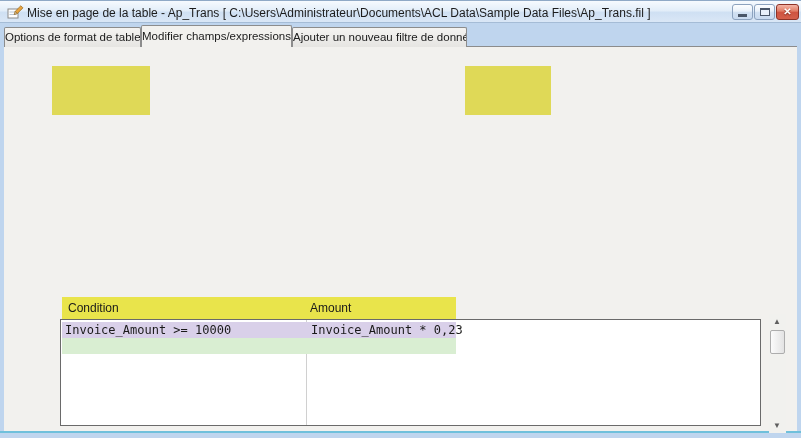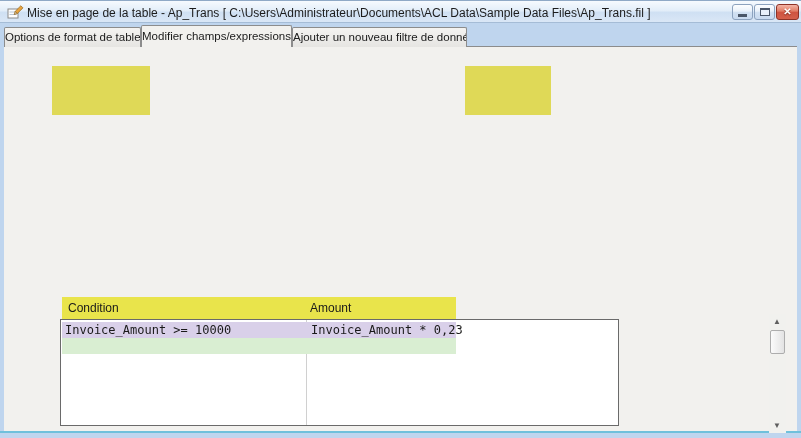--- a/index.html
+++ b/index.html
@@ -136,21 +136,21 @@
   }
   #inp-si{left:143px;top:251px;width:521px;height:22px;}
   
   .hl{position:absolute;background:#E9E44B;mix-blend-mode:multiply;opacity:.9;pointer-events:none;z-index:5;}
   #hl-nom{left:52px;top:66px;width:98px;height:49px;}
   #hl-default{left:465px;top:66px;width:86px;height:49px;}
   #cond-header{position:absolute;left:62px;top:297px;width:394px;height:22px;background:#E9E44B;z-index:2;}
   #cond-header .h1{position:absolute;left:6px;top:4px;}
   #cond-header .h2{position:absolute;left:248px;top:4px;}
   #listbox{
-    position:absolute;left:60px;top:319px;width:559px;height:107px;
+    position:absolute;left:60px;top:319px;width:701px;height:107px;
     background:#fff;border:1px solid #6A6A6A;z-index:3;
   }
   #col-divider{position:absolute;left:245px;top:0;width:1px;height:105px;background:#D0D0D0;z-index:1;}
   .lrow{position:absolute;left:1px;width:697px;height:16px;z-index:2;font-family:"DejaVu Sans Mono","Liberation Mono",monospace;font-size:12px;line-height:16px;white-space:nowrap;cursor:default;}
   .lrow .rowbg{position:absolute;left:0;top:0;width:394px;height:16px;}
   .lrow .c1{position:absolute;left:3px;top:0;}
   .lrow .c2{position:absolute;left:249px;top:0;}
   #lrow-0{top:2px;} #lrow-1{top:18px;}
   
   #vscroll{position:absolute;left:769px;top:314px;width:17px;height:119px;background:#F1F1EE;z-index:3;}

